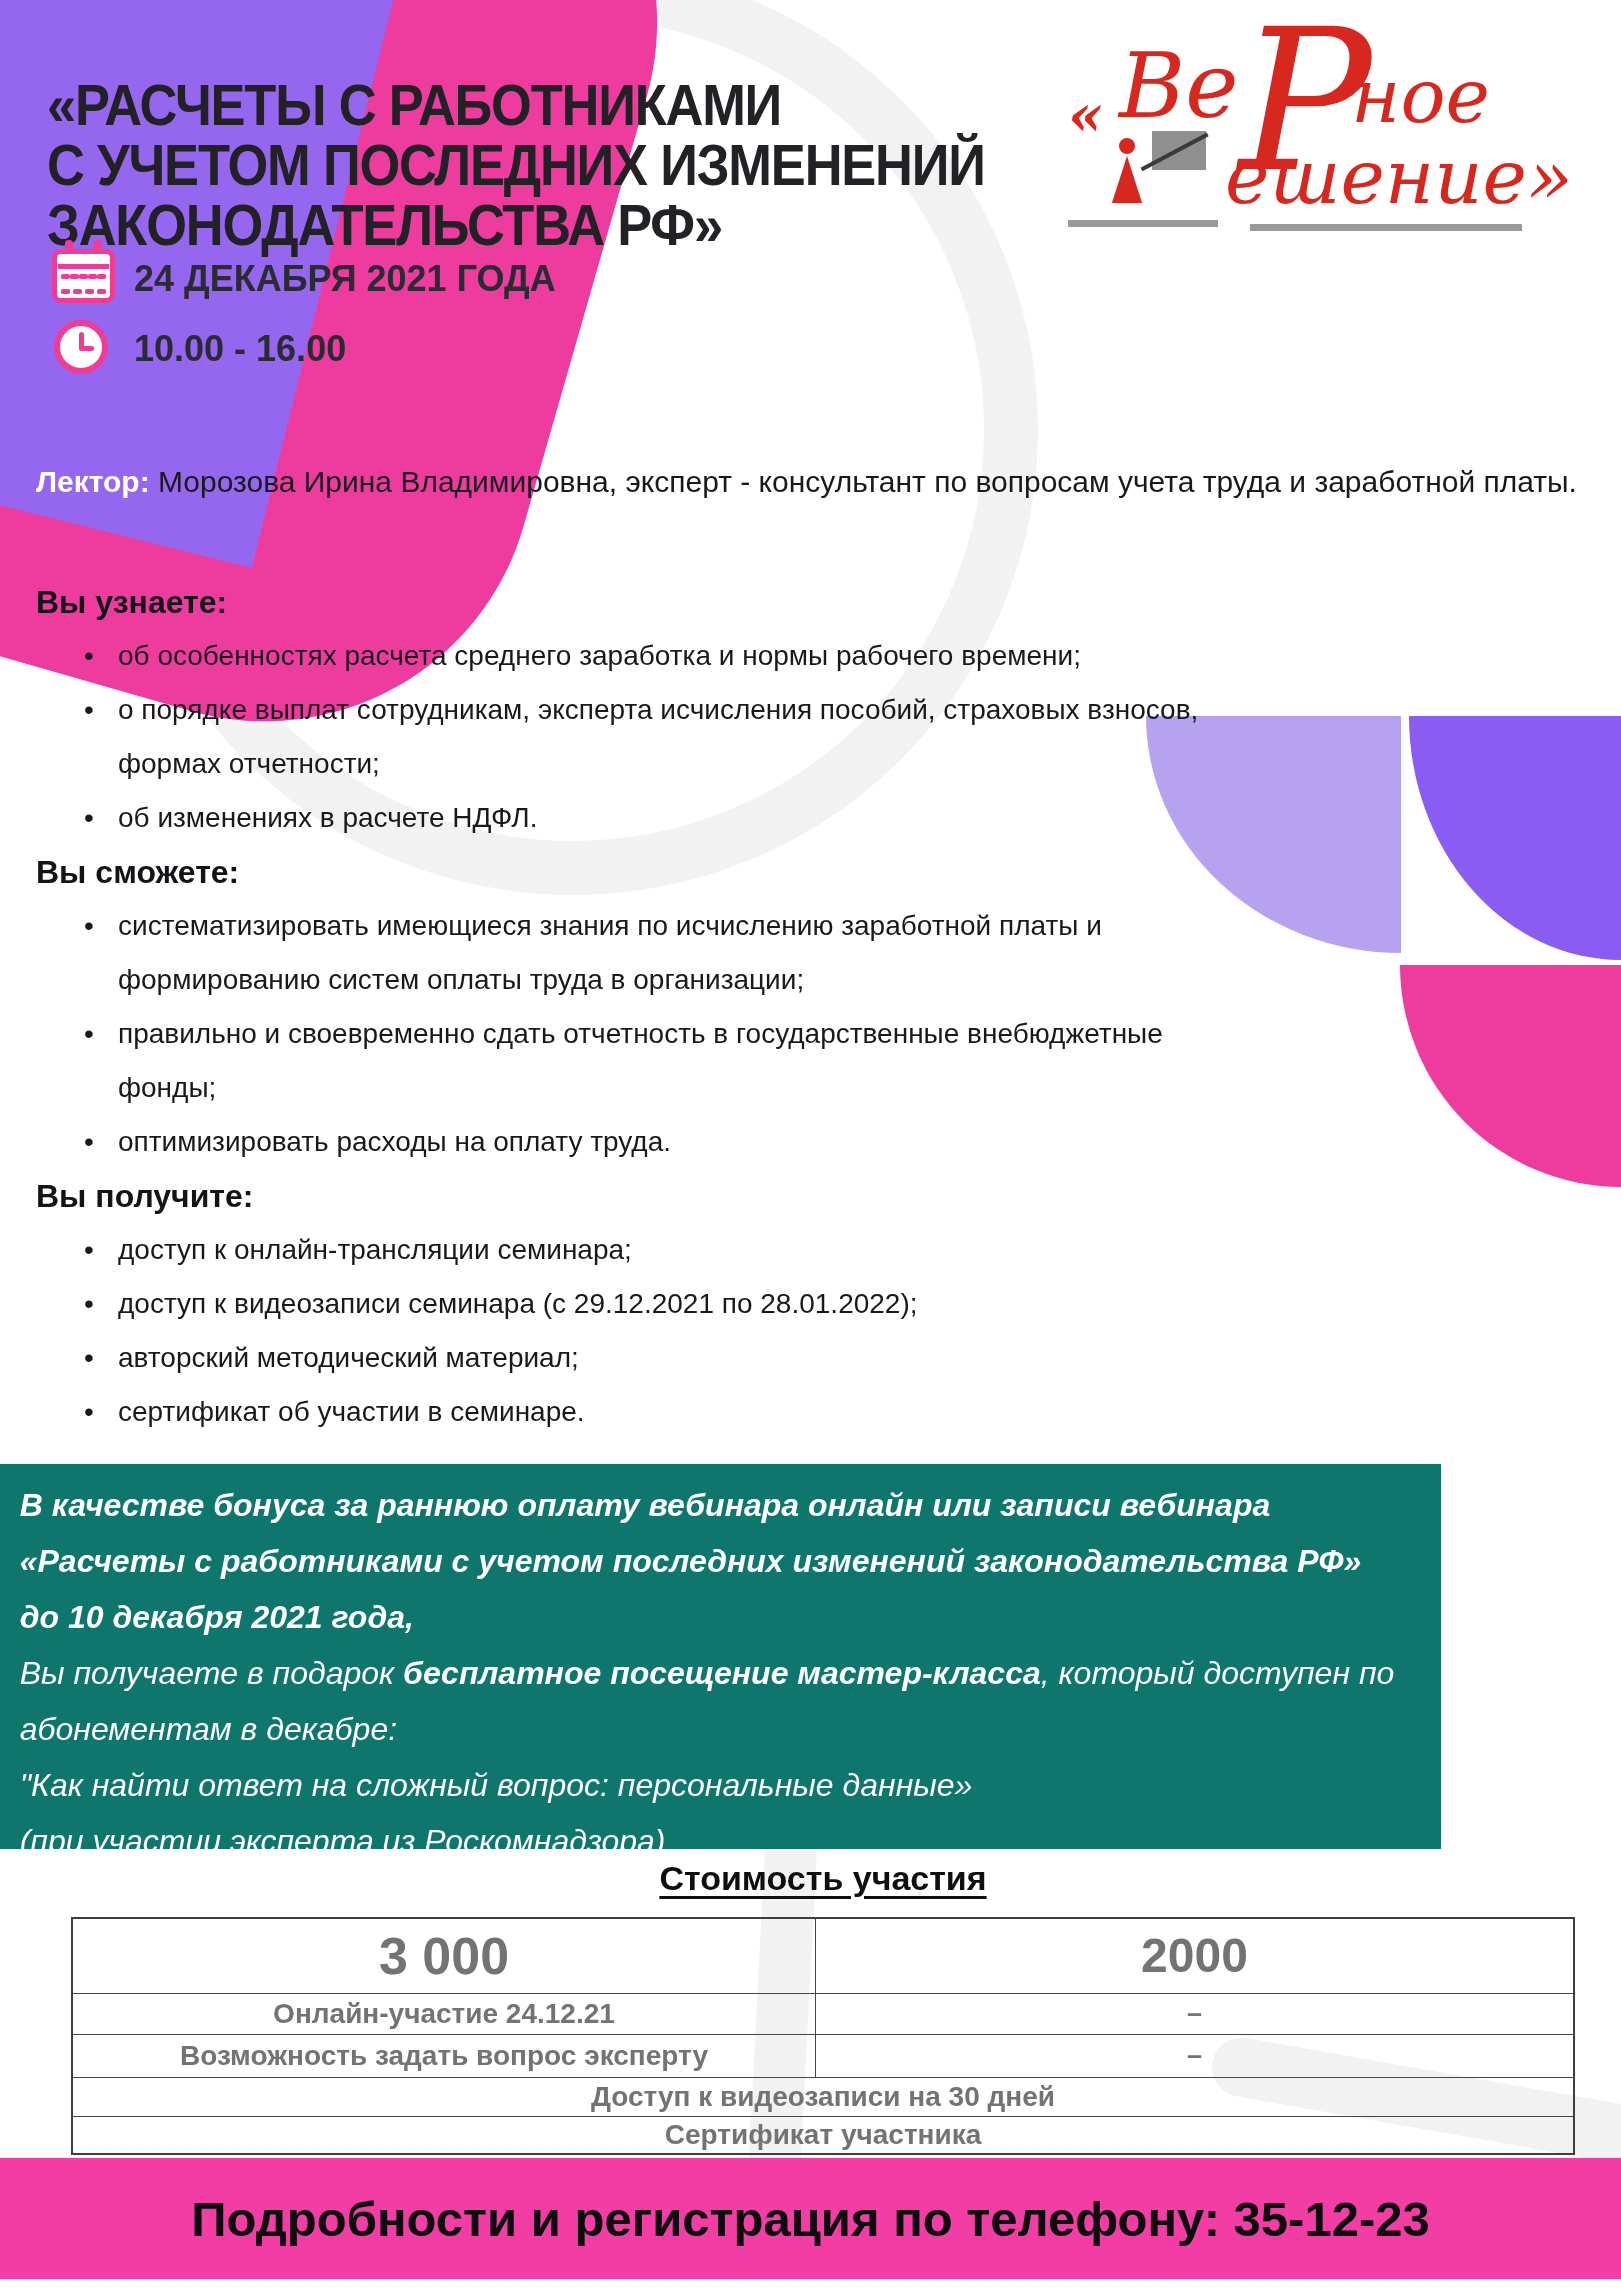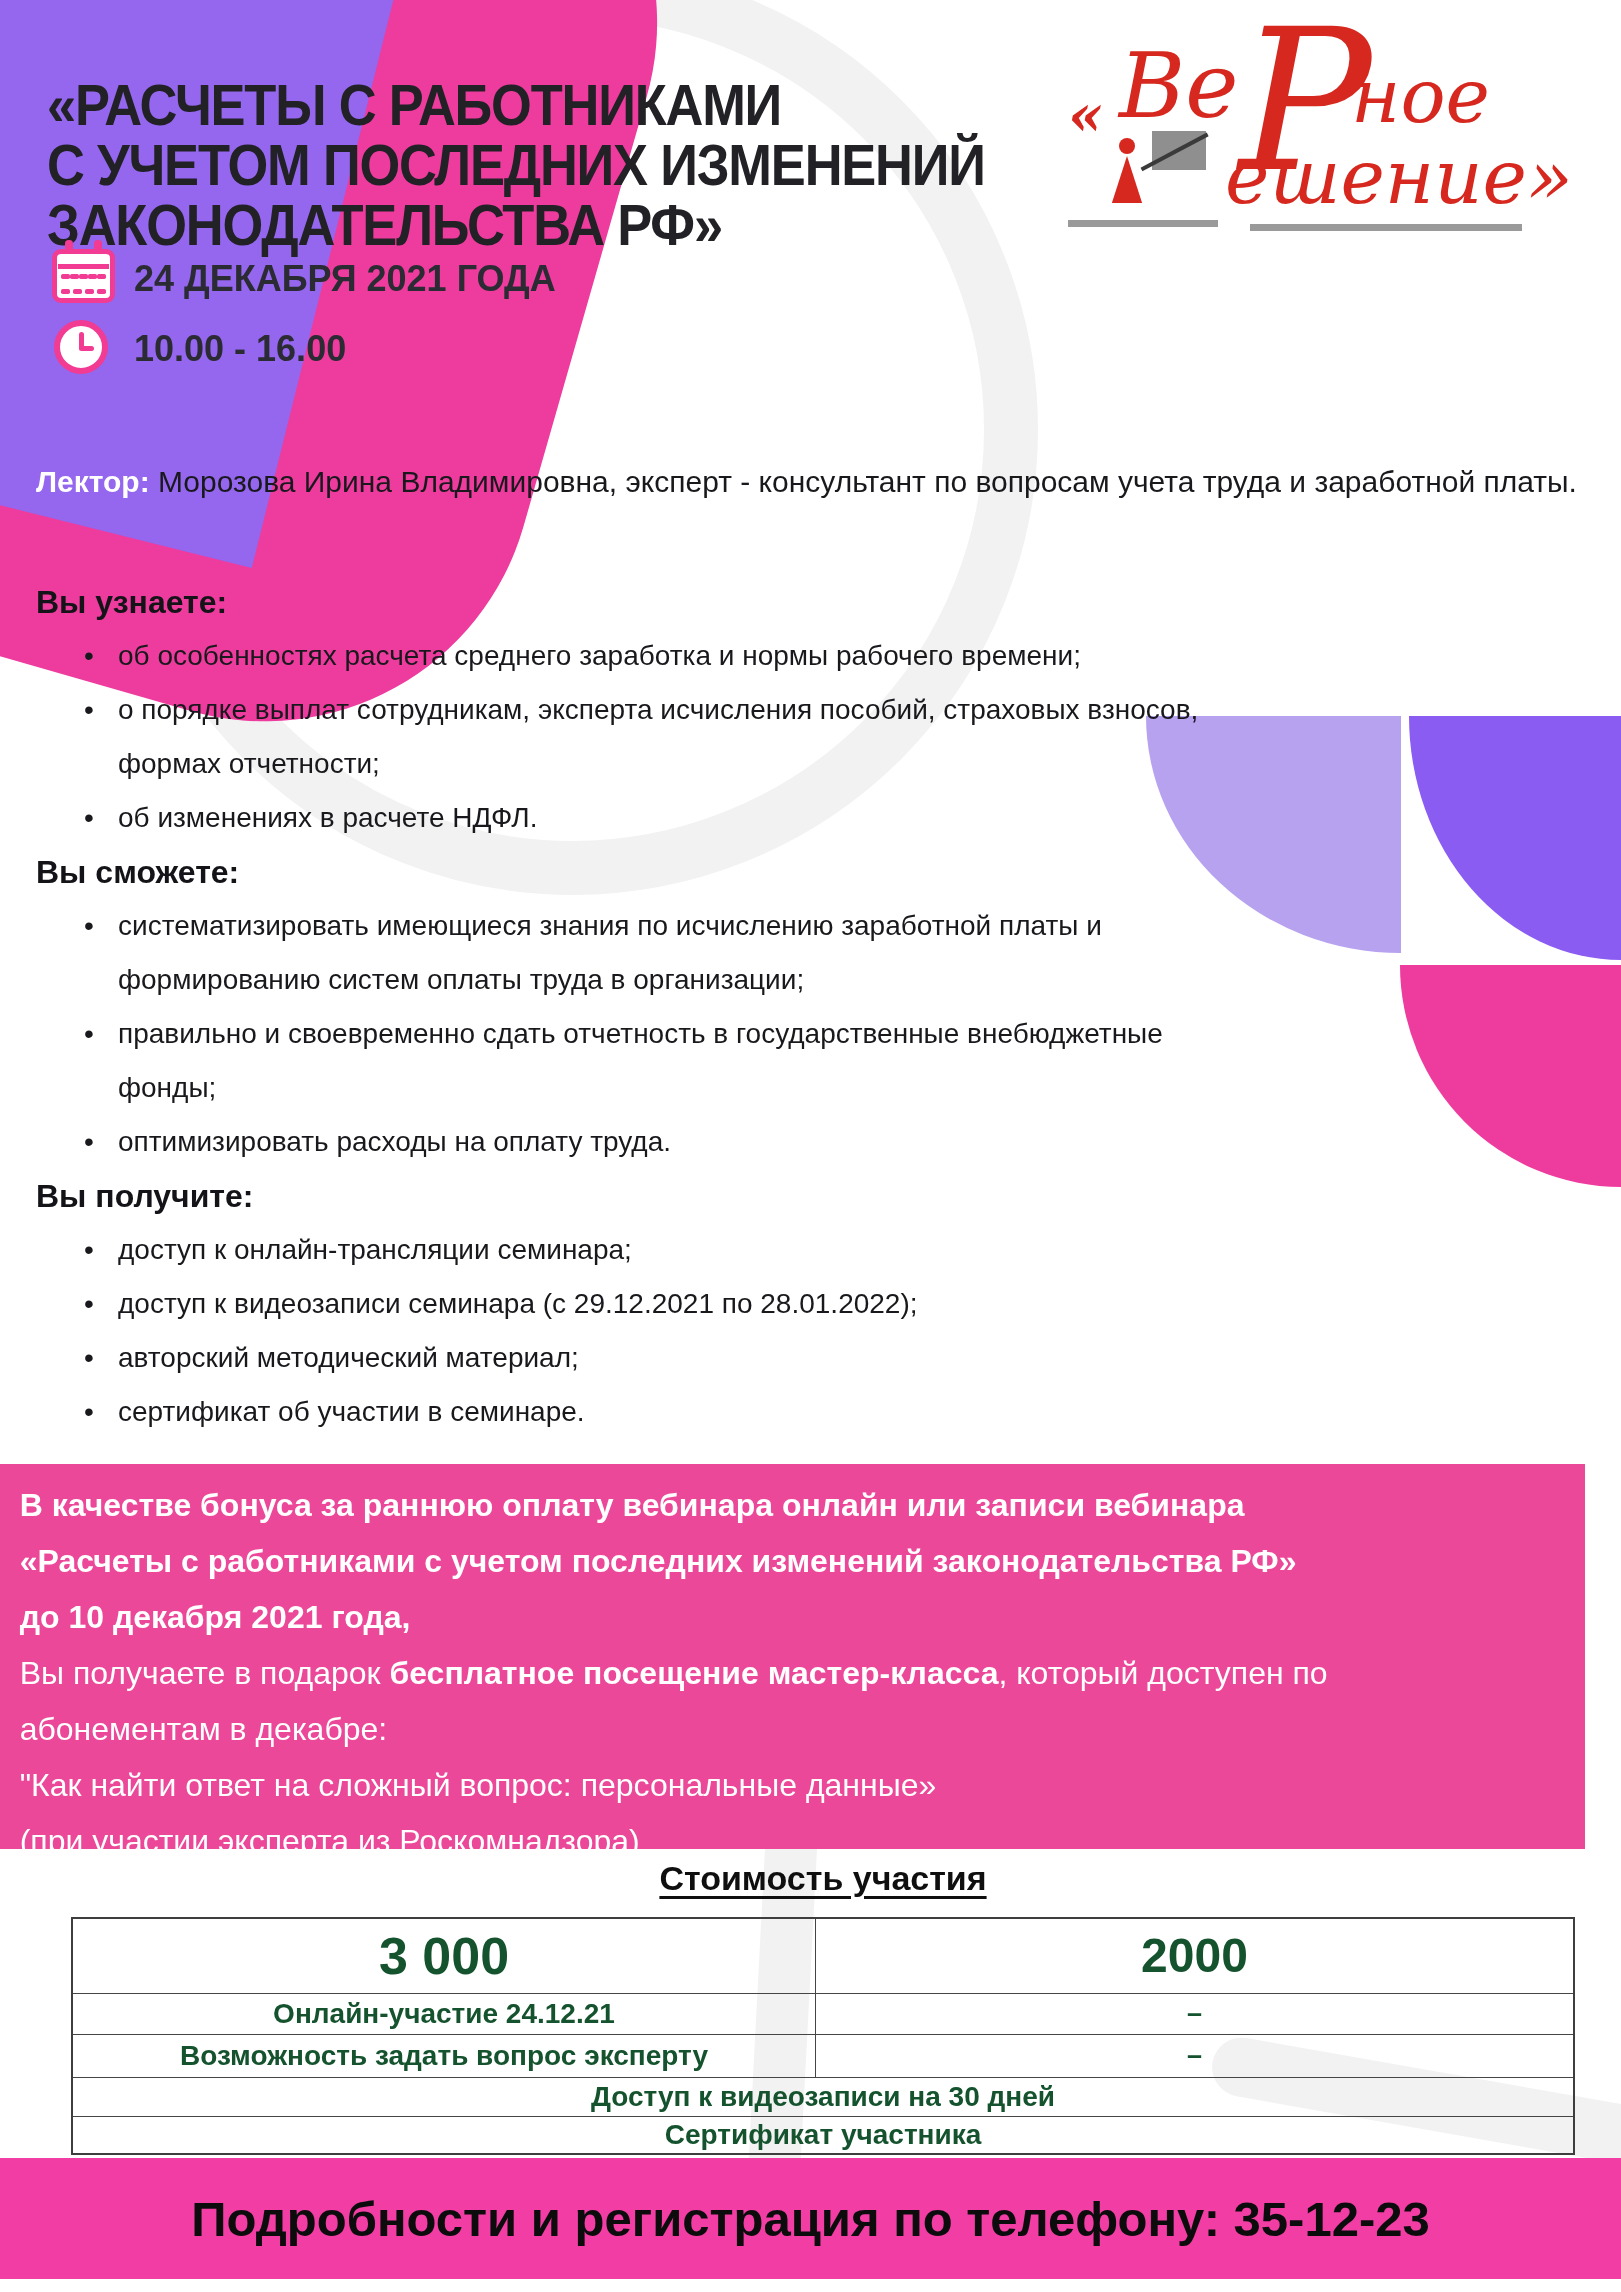--- a/index.html
+++ b/index.html
@@ -63,31 +63,31 @@
   .lead { left:36px; top:426px; width:1560px; font-size:30px; line-height:52px; text-align:justify; color:#19191d; }
   .lead .label { color:#ffffff; font-weight:bold; }
 
   .sections { left:36px; top:575px; width:1272px; }
   .sections h3 { font-size:32px; line-height:54px; font-weight:bold; margin:0; color:#141418; }
   .sections ul { list-style:none; margin:0; padding:0 0 0 82px; width:1119px; }
   .sections li { position:relative; font-size:28px; line-height:54px; color:#19191d; }
   .sections li::before { content:"\2022"; position:absolute; left:-34px; top:0; }
 
   
-  .bonus { left:0; top:1464px; width:1585px; height:385px; background:#ec4899; color:#ffffff;
-           padding:12.5px 27px 0 19.7px; box-sizing:border-box; font-size:32px; line-height:56px; }
+  .bonus { left:0; top:1464px; width:1441px; height:385px; background:#0f766e; color:#ffffff;
+           padding:12.5px 27px 0 19.7px; box-sizing:border-box; font-size:32px; line-height:56px;font-style:italic; }
   .bonus p { margin:0; }
   .b { font-weight:bold; }
 
   
   .pricing-heading { left:71px; top:1859px; width:1504px; text-align:center; font-size:34px; font-weight:bold;
                      text-decoration:underline; text-underline-offset:6.3px; color:#0f0f0f; }
   .price-table { position:absolute; left:71px; top:1917px; width:1504px; border-collapse:collapse;
                  border:2.7px solid #3e3e3e; background:transparent; }
-  .price-table td { border:1.8px solid #454545; text-align:center; padding:0; color:#14532d; }
+  .price-table td { border:1.8px solid #454545; text-align:center; padding:0; color:#737373; }
   .col-l { width:49.5%; }
   .r-price  { height:75px; } .r-price .price-main { font-size:52px; font-weight:bold; }
   .r-price .price-second { font-size:48px; font-weight:bold; }
   .r-opt1 { height:41px; } .r-opt2 { height:43px; } .r-full1 { height:39px; } .r-full2 { height:38px; }
   .row-label { font-size:28px; font-weight:bold; }
   .dash { font-size:27px; font-weight:bold; }
 
   
   .footer { left:0; top:2158px; width:1621px; height:121px; background:#f13da4; display:flex;
             align-items:center; justify-content:center; }

